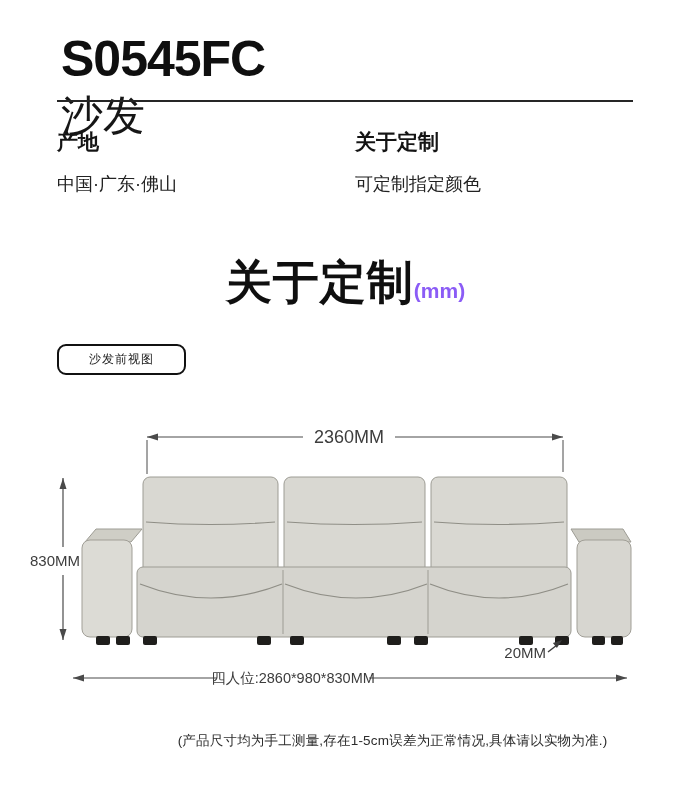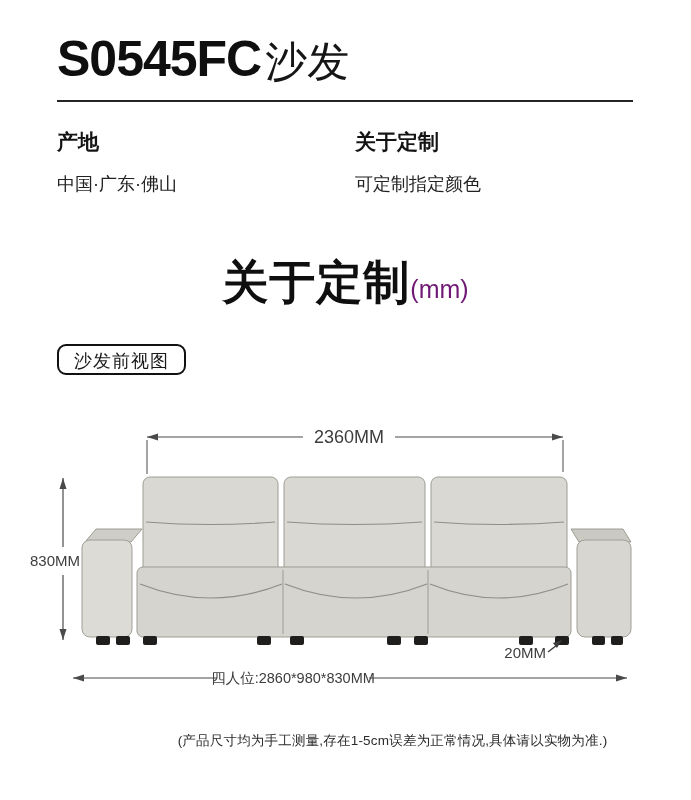--- a/index.html
+++ b/index.html
@@ -7,21 +7,21 @@
     position:relative;
     width:691px;height:800px;
     background:#ffffff;
     font-family:"Liberation Sans", sans-serif;
     color:#1a1a1a;
     overflow:hidden;
   }
   
   .title-row{
     position:absolute;left:57px;top:30px;
-    display:flex;align-items:baseline;white-space:nowrap;
+    display:flex;align-items:baseline;white-space:nowrap;flex-direction:column;
   }
   .title-model{
     font-size:50px;font-weight:900;letter-spacing:-1px;color:#0f0f0f;
   }
   .title-name{
     font-size:42px;font-weight:500;margin-left:4px;color:#161616;
   }
   .rule{
     position:absolute;left:57px;top:100px;width:576px;height:2px;
     background:#262626;
@@ -34,29 +34,29 @@
   .info-value{font-size:18px;font-weight:400;color:#222;line-height:22px;margin-top:19px;}
   
   .size-heading{
     position:absolute;left:0;top:252px;width:691px;
     text-align:center;white-space:nowrap;
   }
   .size-heading .main{
     font-size:46px;font-weight:900;color:#0f0f0f;letter-spacing:1px;
   }
   .size-heading .unit{
-    font-size:25px;font-weight:400;color:#701a75;
+    font-size:21px;font-weight:700;color:#8b5cf6;
   }
   
   .view-tag{
     position:absolute;left:57px;top:344px;
     width:125px;height:27px;
     border:2.5px solid #111;border-radius:9px;
-    display:flex;align-items:flex-end;justify-content:center;
-    font-size:18px;color:#1a1a1a;letter-spacing:1px;
+    display:flex;align-items:center;justify-content:center;
+    font-size:12px;color:#1a1a1a;letter-spacing:1px;
   }
   
   .drawing{position:absolute;left:0;top:412px;}
   .drawing text{
     font-family:"Liberation Sans", sans-serif;
     fill:#3d3d3d;
   }
   
   .footnote{
     position:absolute;left:0;top:732px;width:691px;

